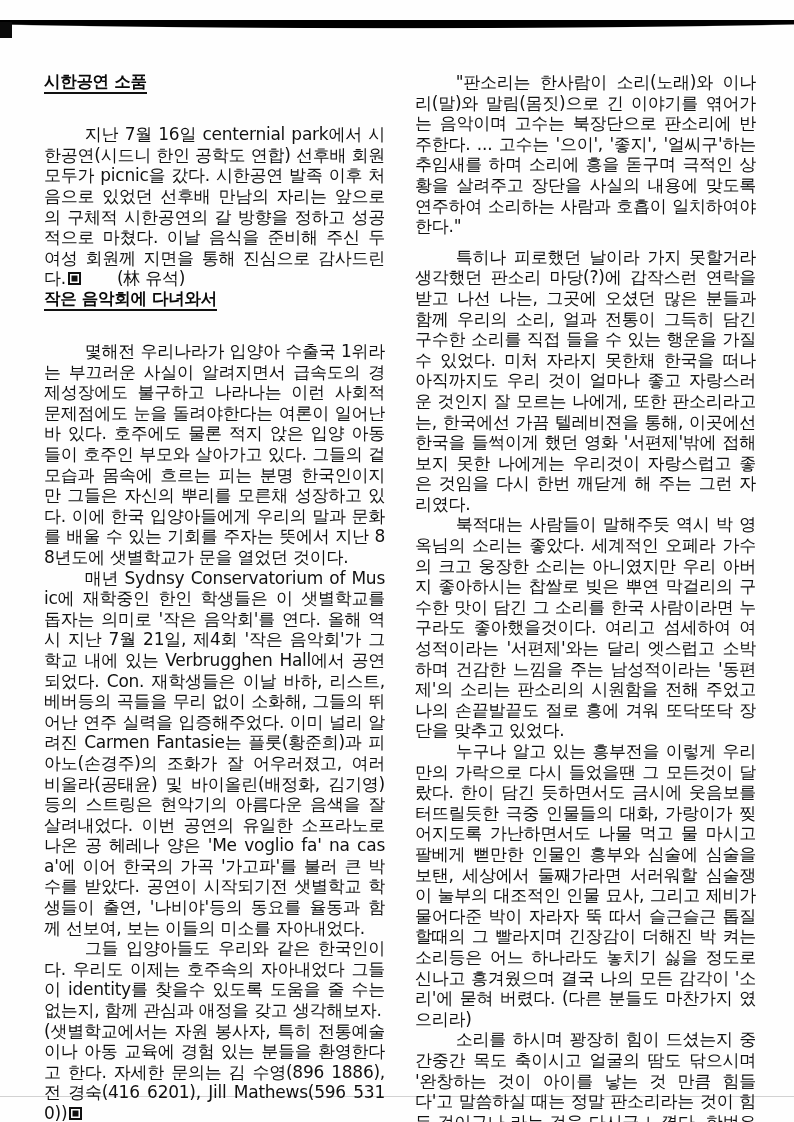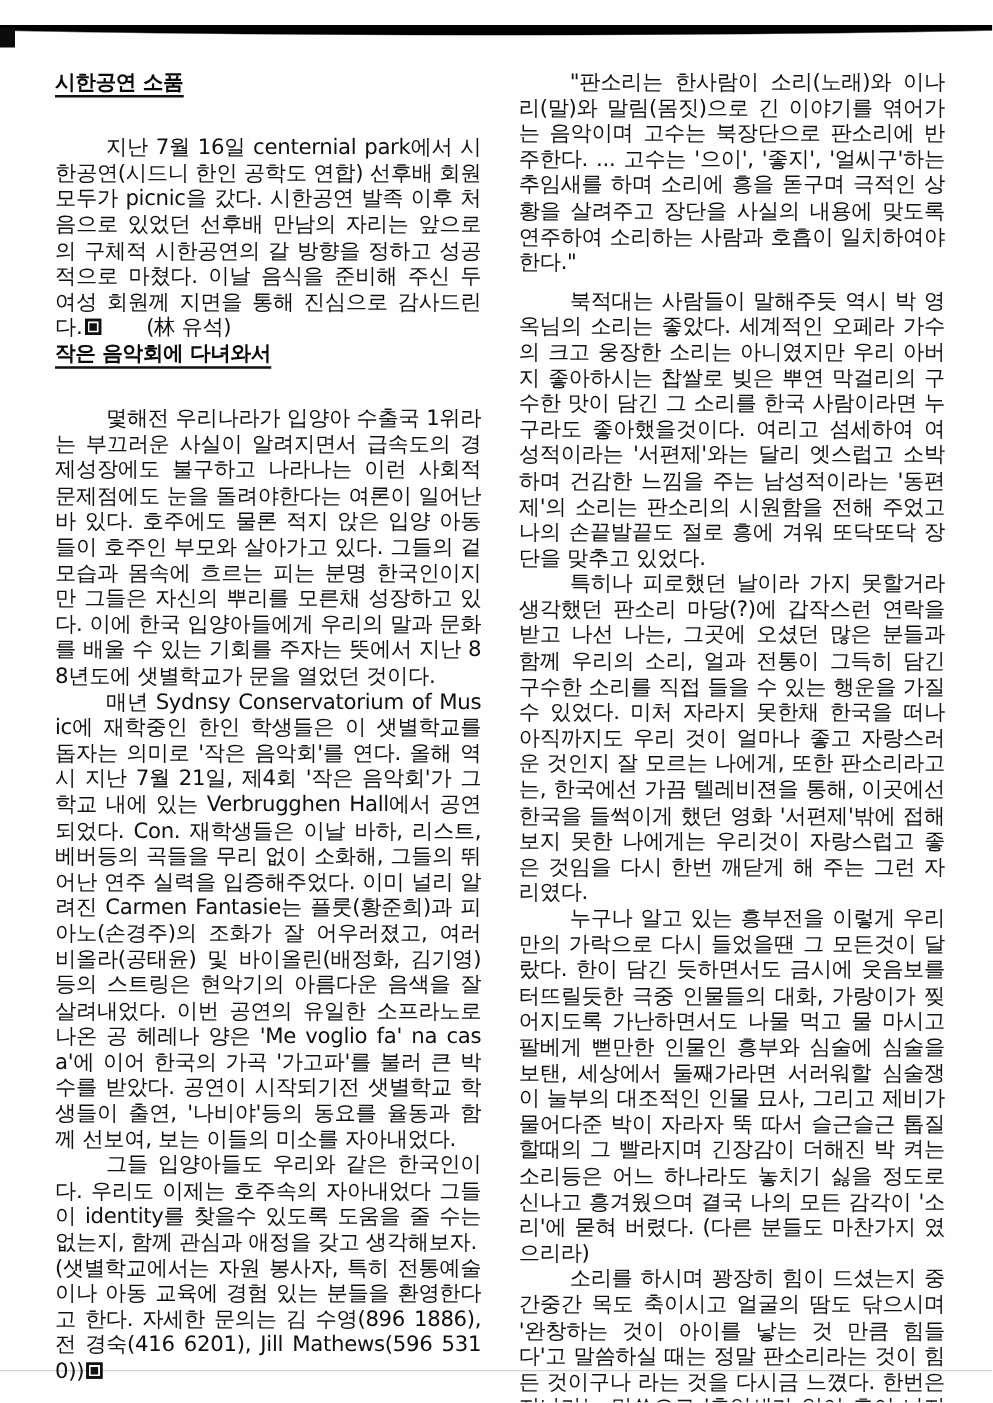--- a/index.html
+++ b/index.html
@@ -42,21 +42,21 @@
     position: absolute;
     left: 0;
     top: 1096px;
     width: 794px;
     height: 1px;
     background: #d2d2d2;
     pointer-events: none;
   }
   .columns {
     position: absolute;
-    top: 56px;
+    top: 72px;
     left: 44px;
     width: 712px;
     height: 1010px;
     display: flex;
     gap: 30px;
   }
   .col {
     width: 341px;
     position: relative;
   }
@@ -135,21 +135,21 @@
       <p class="para noindent"><span>(샛별학교에서는 자원 봉사자, 특히 전통예술이나 아동 교육에 경험 있는 분들을 환영한다고 한다. 자세한 문의는 김 수영(896 1886), 전 경숙(416 6201), Jill Mathews(596 5310))</span><span class="endmark"></span></p>
 
     </div>
 
     <div class="col">
 
 
       <p class="para">"판소리는 한사람이 소리(노래)와 이나리(말)와 말림(몸짓)으로 긴 이야기를 엮어가는 음악이며 고수는 북장단으로 판소리에 반주한다. ... 고수는 '으이', '좋지', '얼씨구'하는 추임새를 하며 소리에 흥을 돋구며 극적인 상황을 살려주고 장단을 사실의 내용에 맞도록 연주하여 소리하는 사람과 호흡이 일치하여야 한다."</p>
       <div class="spacer-sm"></div>
 
+      <p class="para">특히나 피로했던 날이라 가지 못할거라 생각했던 판소리 마당(?)에 갑작스런 연락을 받고 나선 나는, 그곳에 오셨던 많은 분들과 함께 우리의 소리, 얼과 전통이 그득히 담긴 구수한 소리를 직접 들을 수 있는 행운을 가질 수 있었다. 미처 자라지 못한채 한국을 떠나 아직까지도 우리 것이 얼마나 좋고 자랑스러운 것인지 잘 모르는 나에게, 또한 판소리라고는, 한국에선 가끔 텔레비젼을 통해, 이곳에선 한국을 들썩이게 했던 영화 '서편제'밖에 접해 보지 못한 나에게는 우리것이 자랑스럽고 좋은 것임을 다시 한번 깨닫게 해 주는 그런 자리였다.</p>
       <p class="para">북적대는 사람들이 말해주듯 역시 박 영옥님의 소리는 좋았다. 세계적인 오페라 가수의 크고 웅장한 소리는 아니였지만 우리 아버지 좋아하시는 찹쌀로 빚은 뿌연 막걸리의 구수한 맛이 담긴 그 소리를 한국 사람이라면 누구라도 좋아했을것이다. 여리고 섬세하여 여성적이라는 '서편제'와는 달리 엣스럽고 소박하며 건감한 느낌을 주는 남성적이라는 '동편제'의 소리는 판소리의 시원함을 전해 주었고 나의 손끝발끝도 절로 흥에 겨워 또닥또닥 장단을 맞추고 있었다.</p>
-      <p class="para">특히나 피로했던 날이라 가지 못할거라 생각했던 판소리 마당(?)에 갑작스런 연락을 받고 나선 나는, 그곳에 오셨던 많은 분들과 함께 우리의 소리, 얼과 전통이 그득히 담긴 구수한 소리를 직접 들을 수 있는 행운을 가질 수 있었다. 미처 자라지 못한채 한국을 떠나 아직까지도 우리 것이 얼마나 좋고 자랑스러운 것인지 잘 모르는 나에게, 또한 판소리라고는, 한국에선 가끔 텔레비젼을 통해, 이곳에선 한국을 들썩이게 했던 영화 '서편제'밖에 접해 보지 못한 나에게는 우리것이 자랑스럽고 좋은 것임을 다시 한번 깨닫게 해 주는 그런 자리였다.</p>
       <p class="para">누구나 알고 있는 흥부전을 이렇게 우리만의 가락으로 다시 들었을땐 그 모든것이 달랐다. 한이 담긴 듯하면서도 금시에 웃음보를 터뜨릴듯한 극중 인물들의 대화, 가랑이가 찢어지도록 가난하면서도 나물 먹고 물 마시고 팔베게 뻗만한 인물인 흥부와 심술에 심술을 보탠, 세상에서 둘째가라면 서러워할 심술쟁이 눌부의 대조적인 인물 묘사, 그리고 제비가 물어다준 박이 자라자 뚝 따서 슬근슬근 톱질할때의 그 빨라지며 긴장감이 더해진 박 켜는 소리등은 어느 하나라도 놓치기 싫을 정도로 신나고 흥겨웠으며 결국 나의 모든 감각이 '소리'에 묻혀 버렸다. (다른 분들도 마찬가지 였으리라)</p>
       <p class="para">소리를 하시며 꽝장히 힘이 드셨는지 중간중간 목도 축이시고 얼굴의 땀도 닦으시며 '완창하는 것이 아이를 낳는 것 만큼 힘들다'고 말씀하실 때는 정말 판소리라는 것이 힘든 것이구나 라는 것을 다시금 느꼈다. 한번은 지나가는 말씀으로 '추임새가 없어 흥이 나지 않는다'하시며 언제쯤에 어떤 추임새를 어떻게 하는 것이라며 친절하게 가르쳐도 주셨고 어떤 용감한 분께서 갑자기 터뜨린 '얼씨구'하는 소리에 공연장엔 웃음이 번지기도 했다.</p>
       <p class="para">피곤해 보이는 분 붙잡고 조금이라도 더 듣고 싶은 아쉬움을 접으며 밖으로 나왔을땐 기분이 무척 좋았었다. 누군들 자랑스런 우리 것을 가슴으로 하나가득 담고서 기분이 좋지 않았으</p>
     </div>
 
   </div>
 </div>
 
 </body></html>

